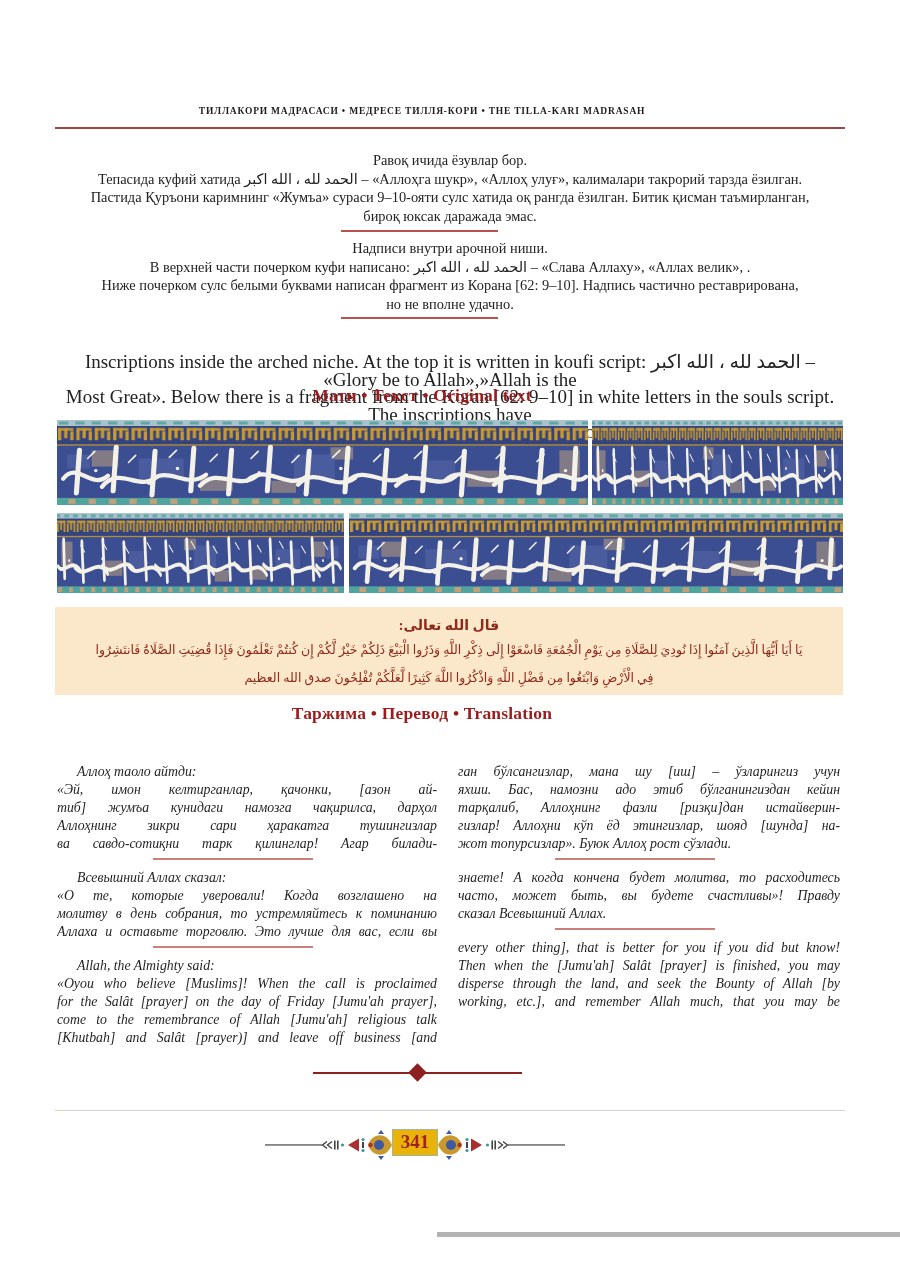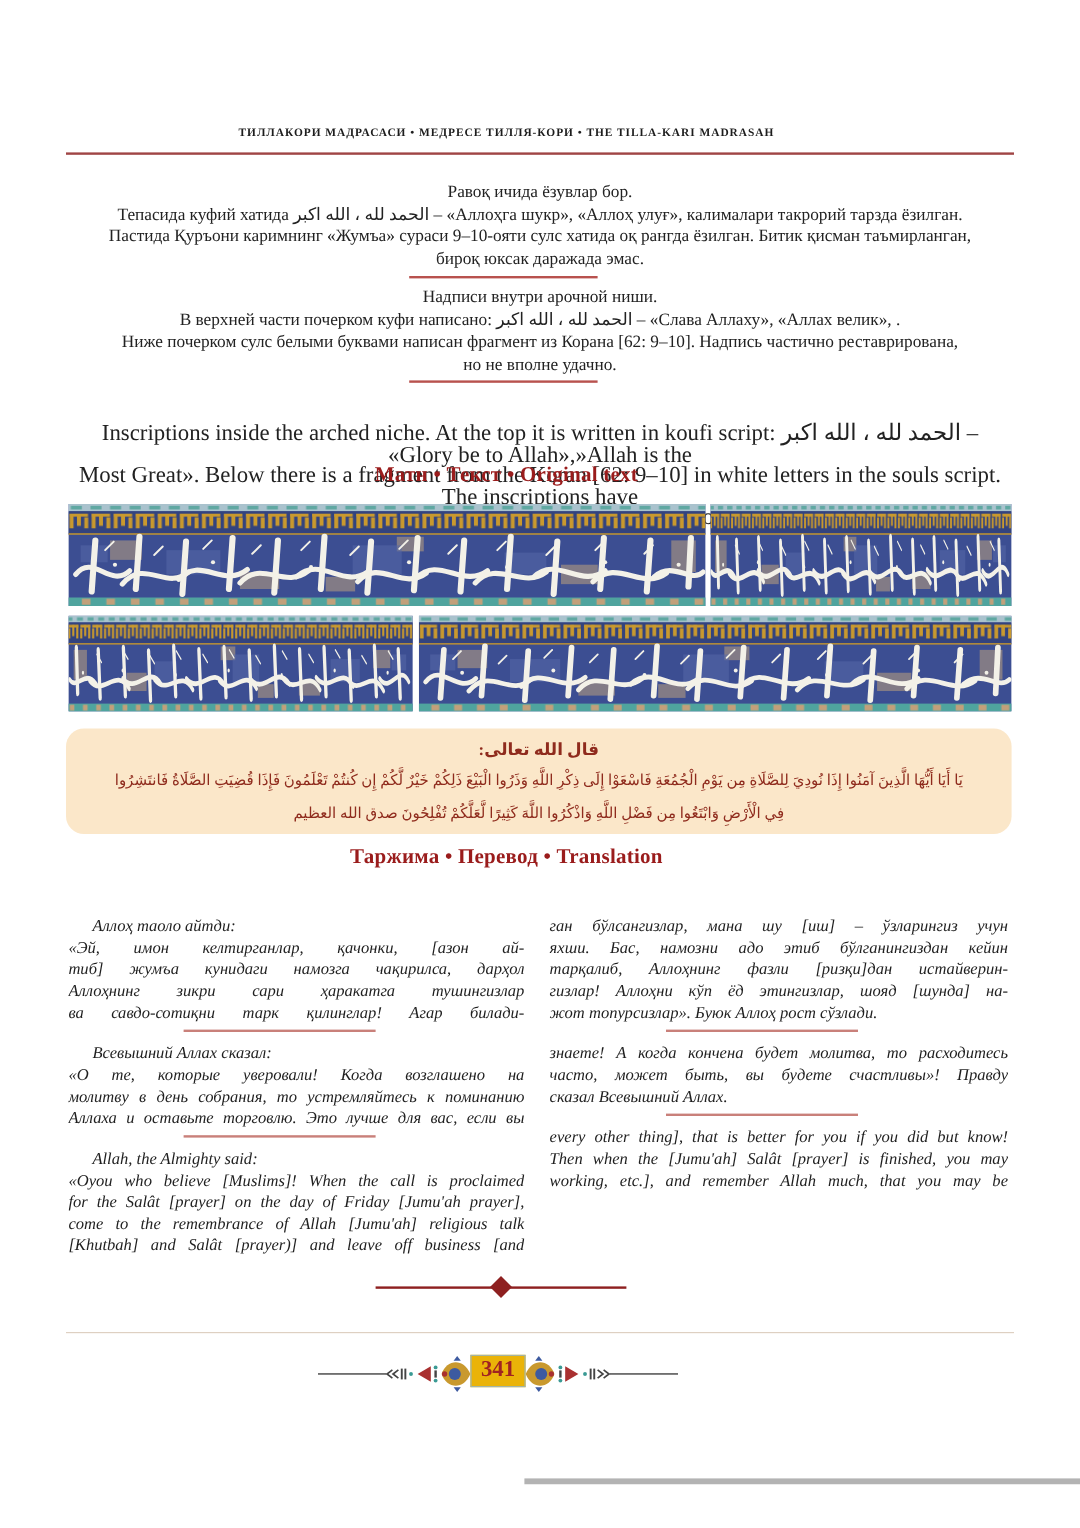--- a/index.html
+++ b/index.html
@@ -29,21 +29,21 @@
     left:29px; width:786px; text-align:center;
     font-size:17.5px; font-weight:bold; color:#9a1c1c; letter-spacing:0.2px;
   }
 
   
   .tilephoto { position:absolute; display:block; }
 
   
   .quote {
     left:55px; top:607px; width:788px; height:88px; background:#fbe7c9;
-    color:#8f2b1d; text-align:center; overflow:hidden;border-radius:15px;
+    color:#8f2b1d; text-align:center; overflow:hidden;
   }
   .qline1 { padding-top:9px; font-size:14px; line-height:20px; font-weight:bold; }
   .qline  { font-size:12.5px; line-height:28px; white-space:nowrap; }
 
   
   .col { position:absolute; top:733px; font-size:13.8px; font-style:italic; line-height:18px; color:#1f1f1f;margin-top:30px; }
   .col-left  { left:57px;  width:380px; }
   .col-right { left:458px; width:382px; }
   .tl { height:18px; overflow:hidden; }
   .jst { text-align:justify; text-align-last:justify; }
@@ -254,20 +254,21 @@
     <div class="pdiv"></div>
     <div>
       <div class="tl jst">знаете! А когда кончена будет молитва, то расходитесь</div>
       <div class="tl jst">часто, может быть, вы будете счастливы»! Правду</div>
       <div class="tl lft">сказал Всевышний Аллах.</div>
     </div>
     <div class="pdiv"></div>
     <div>
       <div class="tl jst">every other thing], that is better for you if you did but know!</div>
       <div class="tl jst">Then when the [Jumu'ah] Salât [prayer] is finished, you may</div>
+      <div class="tl jst">disperse through the land, and seek the Bounty of Allah [by</div>
       <div class="tl jst">working, etc.], and remember Allah much, that you may be</div>
     </div>
   </div>
 
   <div class="abs ddiv">
     <span class="dline"></span>
     <span class="diamond"></span>
   </div>
 
   <div class="abs footrule"></div>

